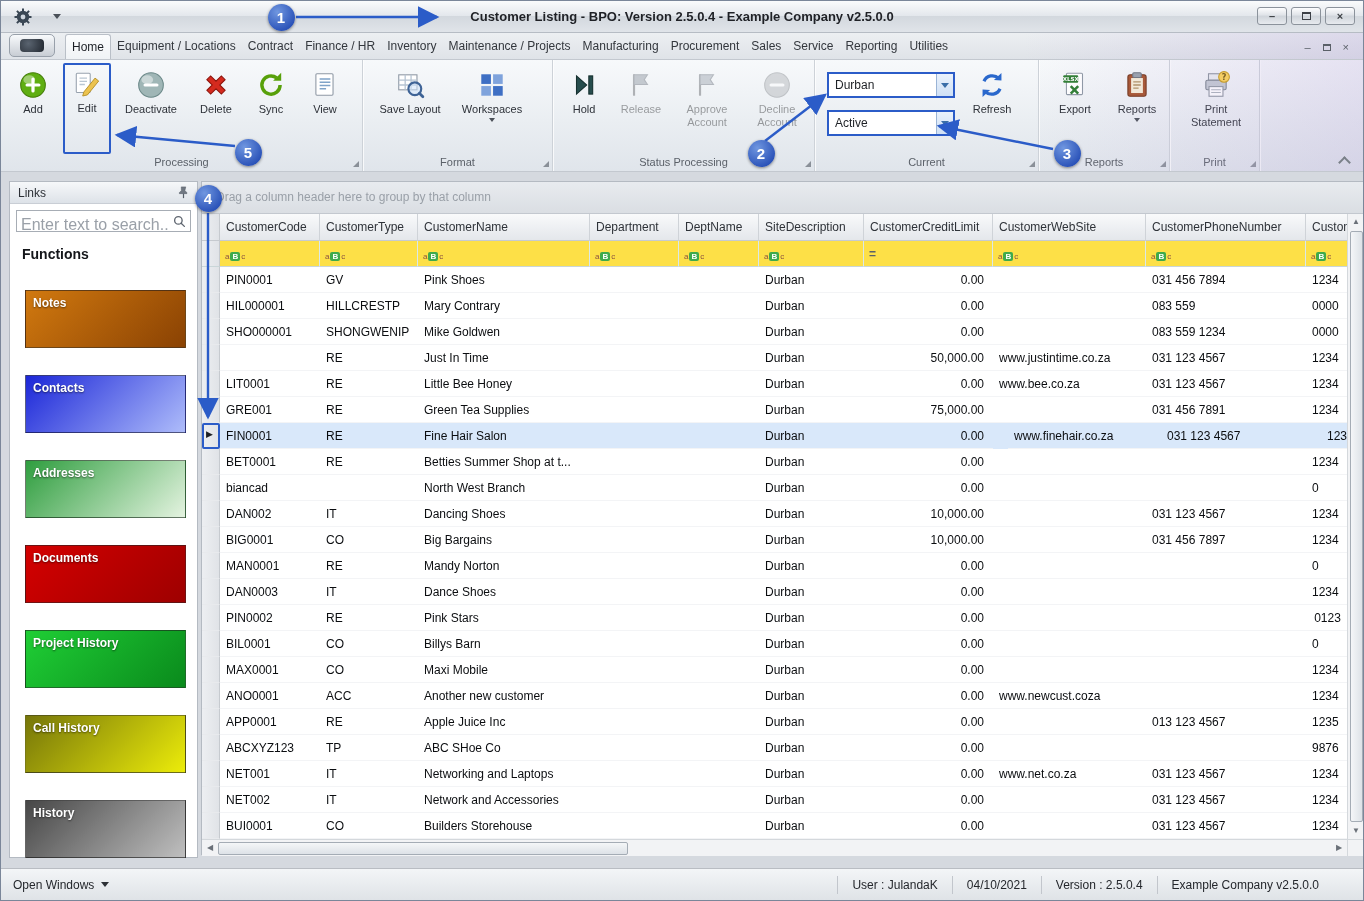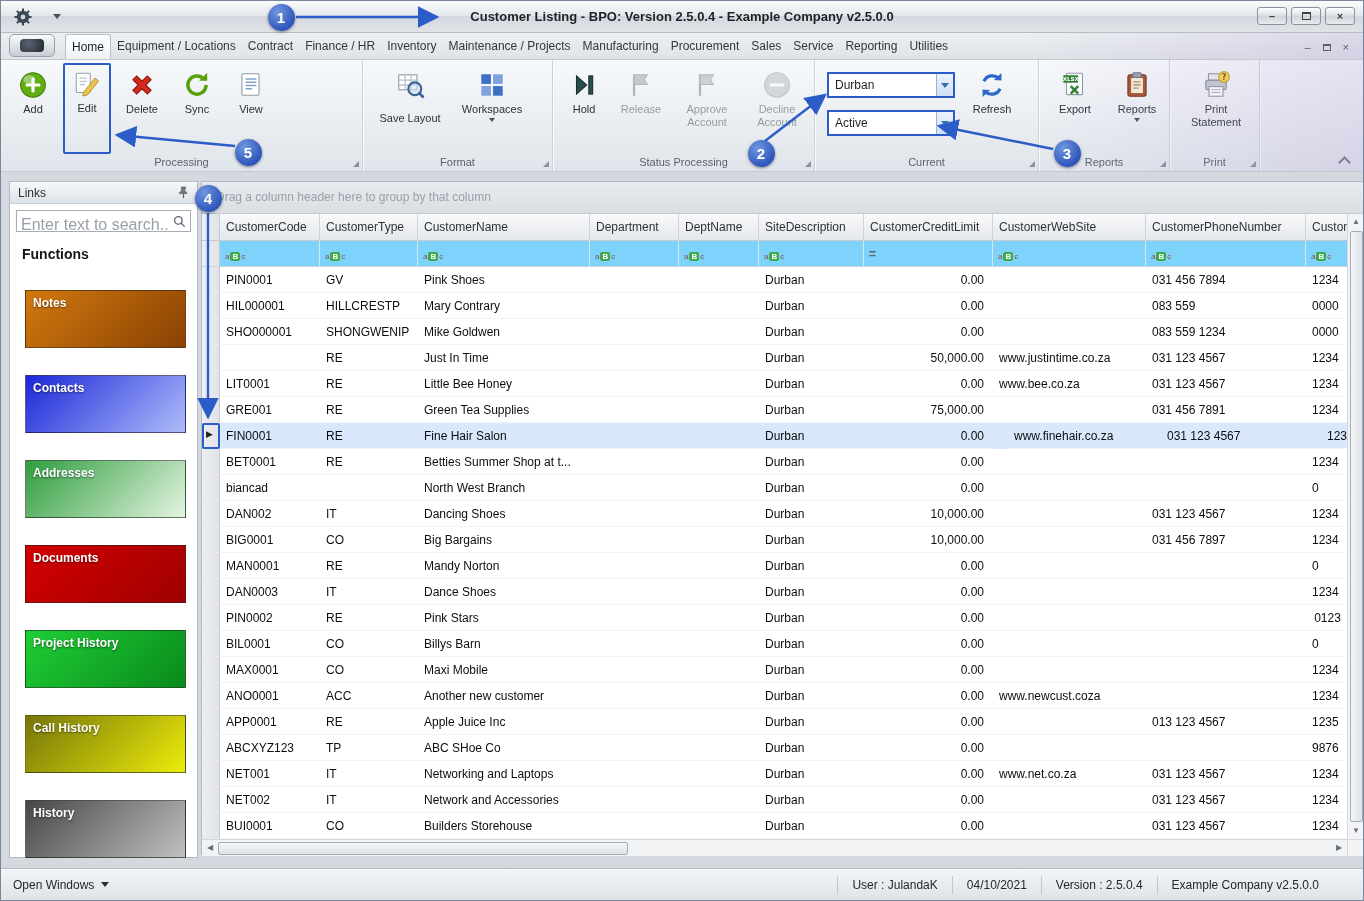--- a/index.html
+++ b/index.html
@@ -77,21 +77,21 @@
   
   .gridarea { position:absolute; left:200px; top:180px; width:1164px; height:674px; background:#fff; border:1px solid #b4bac2; }
   .group-bar { height:32px; background:linear-gradient(#e8ebef,#dadee3); border-bottom:1px solid #c3c8cf;
     color:#9aa0a8; font-size:12px; line-height:31px; padding-left:14px; white-space:nowrap; overflow:hidden; }
   .grid-mid { display:flex; }
   .grid-cols { width:1145px; }
   .hdr-row, .flt-row, .data-row { display:flex; }
   .hdr-cell { height:27px; background:linear-gradient(#f9fafb,#eef0f3 50%,#e4e7eb); border-right:1px solid #cfd3d8;
     border-bottom:1px solid #c6cacf; font-size:12px; color:#2e3238; padding:0 6px; line-height:26px; white-space:nowrap; overflow:hidden; flex:none; }
   .ind-cell { width:18px; flex:none; background:linear-gradient(to right,#edeff2,#e0e3e7); border-right:1px solid #c6cacf; border-bottom:1px solid #c6cacf; }
-  .flt-cell { height:26px; background:#7dd3fc; border-right:1px solid #d9e8ea; border-bottom:1px solid #c9d6d8;
+  .flt-cell { height:26px; background:#fde047; border-right:1px solid #d9e8ea; border-bottom:1px solid #c9d6d8;
     display:flex; align-items:center; padding:0 5px; flex:none; }
   .flt-ind { height:26px; border-bottom:1px solid #c9d6d8; }
   .abc-icon i { font-style:normal; font-size:8px; color:#8a5040; }
   .abc-icon b { font-size:8px; background:#3faa4c; color:#fff; padding:0 2px; border-radius:2px; margin:0 1px; }
   .eq-icon { font-size:12px; font-weight:bold; color:#5a6068; }
   .rows-wrap { height:572px; overflow:hidden; }
   .data-row { height:26px; background:#fff; }
   .data-row.sel { background:#d9e8fa; }
   .row-ind { width:18px; flex:none; background:linear-gradient(to right,#edeff2,#e0e3e7); border-right:1px solid #c6cacf;
     border-bottom:1px solid #e8eaed; position:relative; }
@@ -184,20 +184,28 @@
             <span class="rlabel">Add</span>
           </div>
           <div class="rbtn hl" style="width: 48px;">
             <span class="ricon"><svg viewBox="0 0 28 28">
                 <rect x="4" y="4" width="13" height="18" rx="1" fill="#fff" stroke="#98a2ae"></rect>
                 <path d="M7 8.5h7M7 11.5h7M7 14.5h5" stroke="#b9c6d2" stroke-width="1.3"></path>
                 <path d="M11 21.5 L21.5 8.5 l3.4 2.7 L14.4 24.2 l-4.4 1z" fill="#ecc34f" stroke="#b08a1f" stroke-width=".8"></path>
               </svg></span>
             <span class="rlabel">Edit</span>
           </div>
+          <div class="rbtn" style="width: 68px;">
+            <span class="ricon"><svg viewBox="0 0 28 28">
+                <circle cx="14" cy="14" r="11.5" fill="#9fb6b6" stroke="#6d8a8a"></circle>
+                <ellipse cx="10.5" cy="9" rx="5.5" ry="4" fill="rgba(255,255,255,.45)"></ellipse>
+                <path d="M8.5 14h11" stroke="#fff" stroke-width="3" stroke-linecap="round"></path>
+              </svg></span>
+            <span class="rlabel">Deactivate</span>
+          </div>
           <div class="rbtn" style="width: 50px;">
             <span class="ricon"><svg viewBox="0 0 28 28">
                 <path d="M5.5 9 L9 5.5 L14 10.5 L19 5.5 L22.5 9 L17.5 14 L22.5 19 L19 22.5 L14 17.5 L9 22.5 L5.5 19 L10.5 14 z" fill="#d42a1e" stroke="#8f150c"></path>
               </svg></span>
             <span class="rlabel">Delete</span>
           </div>
           <div class="rbtn" style="width: 48px;">
             <span class="ricon"><svg viewBox="0 0 28 28">
                 <path d="M22.5 14a8.5 8.5 0 1 1-3.2-6.6" fill="none" stroke="#57a00a" stroke-width="3.2"></path>
                 <path d="M23.5 2.5v7.5h-7.5z" fill="#57a00a"></path>
@@ -209,21 +217,21 @@
                 <rect x="5.5" y="3.5" width="16" height="20" rx="1" fill="#fff" stroke="#8e98a4"></rect>
                 <path d="M9 8.5h10M9 11.5h10M9 14.5h10M9 17.5h6" stroke="#7fa3c8" stroke-width="1.4"></path>
               </svg></span>
             <span class="rlabel">View</span>
           </div>
         </div>
         <div class="rglabel"><span>Processing</span><span class="launcher"></span></div>
       </div>
       <div class="rgroup" style="min-width: 190px;">
         <div class="rbtns">
-          <div class="rbtn" style="width: 78px; gap: 9px;">
+          <div class="rbtn" style="width: 78px;">
             <span class="ricon"><svg viewBox="0 0 28 28">
                 <rect x="3.5" y="4.5" width="17" height="14" fill="#fff" stroke="#8e98a4"></rect>
                 <path d="M3.5 9.5h17M3.5 14h17M9.5 4.5v14M15 4.5v14" stroke="#b6c4d2" stroke-width="1.2"></path>
                 <circle cx="18.5" cy="17.5" r="6" fill="rgba(205,225,250,.55)" stroke="#3e6396" stroke-width="2"></circle>
                 <path d="M22.8 21.8l3.2 3.2" stroke="#3e6396" stroke-width="2.6" stroke-linecap="round"></path>
               </svg></span>
             <span class="rlabel">Save Layout</span>
           </div>
           <div class="rbtn" style="width: 74px;">
             <span class="ricon"><svg viewBox="0 0 28 28">

